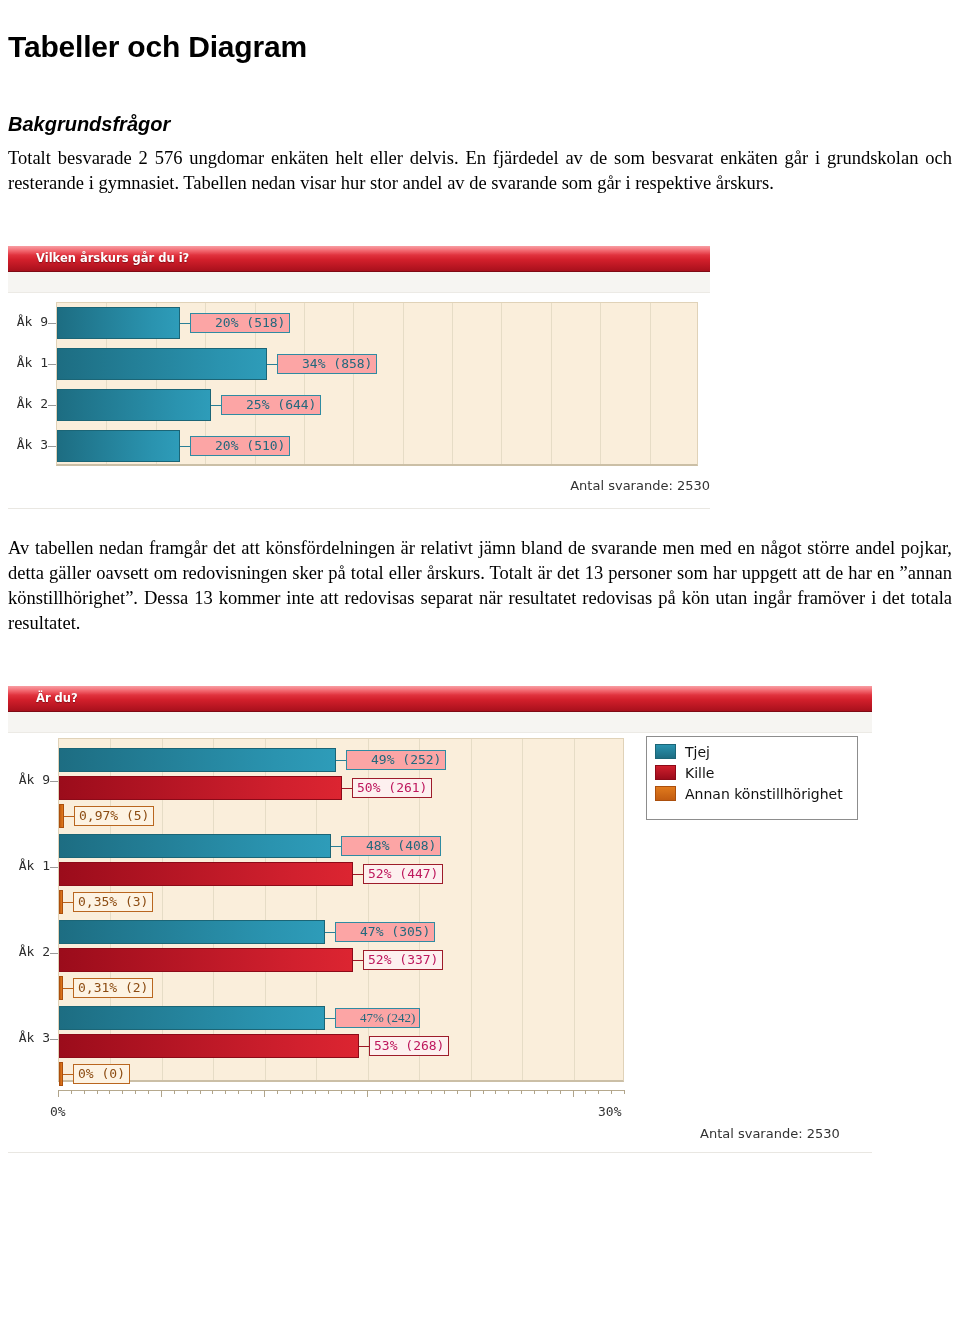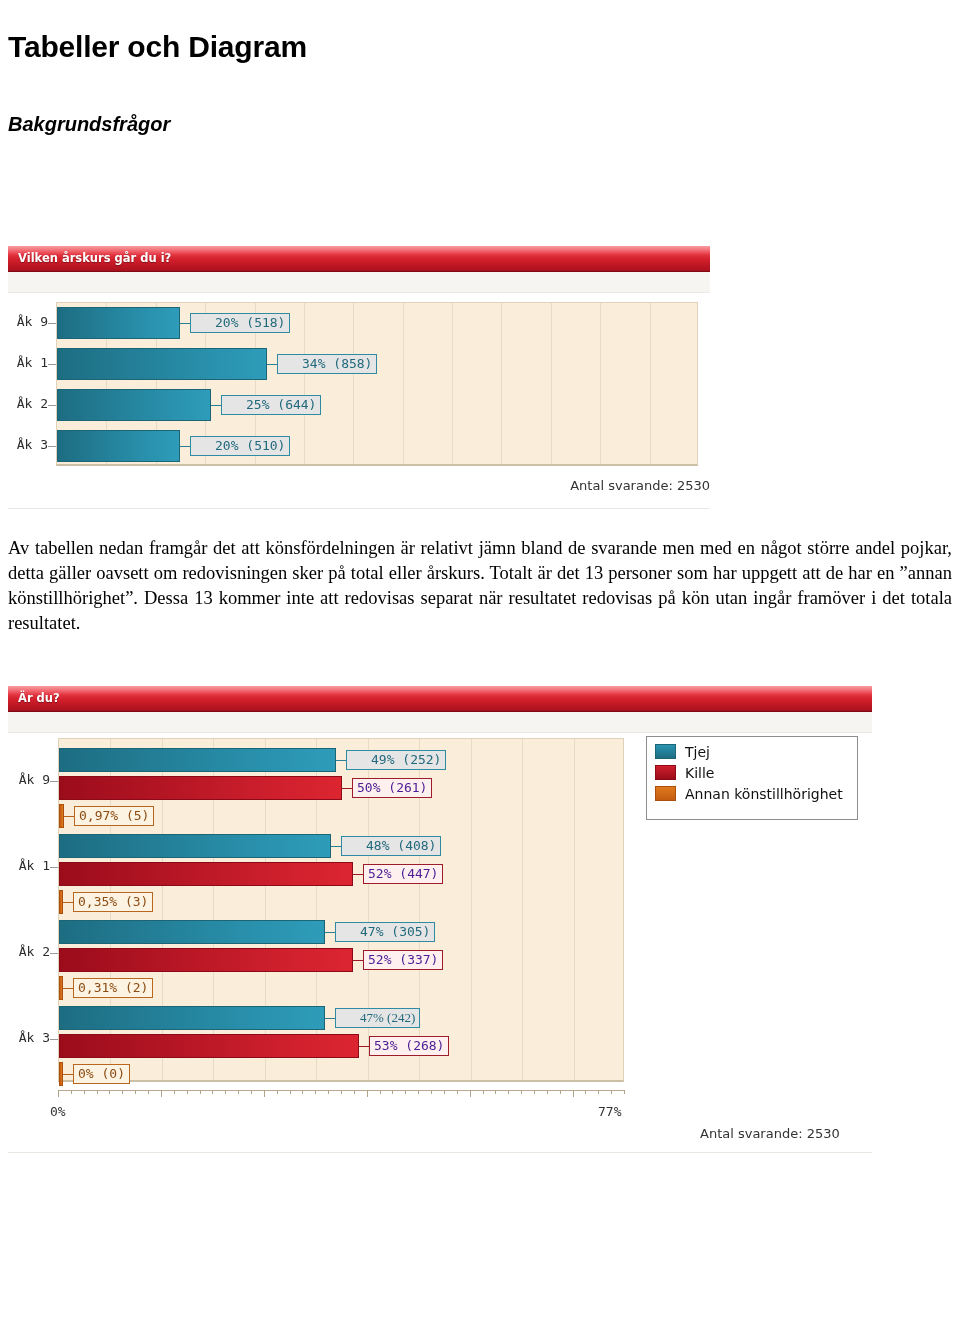--- a/index.html
+++ b/index.html
@@ -35,21 +35,21 @@
   }
   .footer{
     position:absolute; left:0; top:1297px; width:952px;
     text-align:right; font-family:"Liberation Serif", serif; font-size:17px;
   }
 
   
   .widget{position:absolute; background:#fff;}
   .wtitle{
     position:absolute; left:0; top:0; height:26px; line-height:25px;
-    box-sizing:border-box; padding-left:10px;
+    box-sizing:border-box; padding-left:28px;
     color:#fff; font-family:"DejaVu Sans", sans-serif;
     font-weight:bold; font-size:11.5px;
     background:linear-gradient(to bottom,#f4616a 0%,#ef4650 18%,#d21f2b 55%,#a8101c 100%);
     border-bottom:1px solid #7e0a14;
     text-shadow:0 1px 1px rgba(0,0,0,.35);
     overflow:hidden; white-space:nowrap;
   }
   .wtitle::after{
     content:""; position:absolute; left:0; right:0; top:0; height:9px;
     background:linear-gradient(to bottom,rgba(255,255,255,.38),rgba(255,255,255,0));
@@ -84,22 +84,22 @@
   .lead{position:absolute; height:1px;}
   .lead.teal{background:#2a7f96;}
   .lead.red{background:#9d1624;}
   .lead.orange{background:#b9611a;}
   .vlabel{
     position:absolute; box-sizing:border-box;
     font-family:"DejaVu Sans Mono", monospace; font-size:13px;
     padding:1px 4px 2px 4px; white-space:nowrap; background:#fdf5e8;
     line-height:15px;
   }
-  .vlabel.teal{border:1px solid #2f8ba2; color:#22697d; background:#e5e5e5;padding-left:24px;}
-  .vlabel.red {border:1px solid #9d1c2a; color:#4c1d95; background:#fdf0ef;}
+  .vlabel.teal{border:1px solid #2f8ba2; color:#22697d; background:#fca5a5;padding-left:24px;}
+  .vlabel.red {border:1px solid #9d1c2a; color:#be185d; background:#fdf0ef;}
   .vlabel.orange{border:1px solid #b9661f; color:#8c4c12; background:#fdf3e3;}
 
   
   .axisline{position:absolute; height:1px; background:#b6a98e;}
   .atick{position:absolute; width:1px; background:#b0a punkt;}
   .atick{position:absolute; width:1px; background:#b0a48b;}
   .axlab{position:absolute; font-family:"DejaVu Sans Mono", monospace; font-size:13px; color:#333;}
 
   
   .resp{
@@ -120,20 +120,21 @@
   .swatch.orange{background:linear-gradient(to bottom,#e07a1d,#c25c11); border:1px solid #ab4f0d;}
   .ltext{font-family:"DejaVu Sans", sans-serif; font-size:14px; color:#111; white-space:nowrap;}
 </style>
 </head>
 <body>
 
 <div class="page">
 
   <div class="h1">Tabeller och Diagram</div>
   <div class="h2">Bakgrundsfrågor</div>
+  <div class="para" id="intro-para">Totalt besvarade 2 576 ungdomar enkäten helt eller delvis. En fjärdedel av de som besvarat enkäten går i grundskolan och resterande i gymnasiet. Tabellen nedan visar hur stor andel av de svarande som går i respektive årskurs.</div>
 
   <div class="widget" id="chart1" style="left:8px; top:218px; width:712px; height:266px;">
     <div class="wtitle" style="width:702px;">Vilken årskurs går du i?</div>
     <div class="wsub" style="top:26px; width:702px;"></div>
     <div class="plot" id="c1plot" style="left:48px; top:56px; width:642px; height:164px;">
         <div class="gl" style="left: 49px;"></div>
         <div class="gl" style="left: 99px;"></div>
         <div class="gl" style="left: 148px;"></div>
         <div class="gl" style="left: 198px;"></div>
         <div class="gl" style="left: 247px;"></div>
@@ -229,21 +230,21 @@
         <div class="atick" style="left: 526px; top: 404px; height: 4px;"></div>
         <div class="atick" style="left: 539px; top: 404px; height: 4px;"></div>
         <div class="atick" style="left: 552px; top: 404px; height: 4px;"></div>
         <div class="atick" style="left: 565px; top: 404px; height: 7px;"></div>
         <div class="atick" style="left: 577px; top: 404px; height: 4px;"></div>
         <div class="atick" style="left: 590px; top: 404px; height: 4px;"></div>
         <div class="atick" style="left: 603px; top: 404px; height: 4px;"></div>
         <div class="atick" style="left: 616px; top: 404px; height: 4px;"></div>
       </div>
     <div class="axlab" style="left:42px; top:418px;">0%</div>
-    <div class="axlab" style="left:590px; top:418px;">77%</div>
+    <div class="axlab" style="left:590px; top:418px;">30%</div>
 
     <div class="legend" style="left:638px; top:50px; width:212px; height:84px;">
       <div class="lrow">
         <span class="swatch teal"></span>
         <span class="ltext">Tjej</span>
       </div>
       <div class="lrow">
         <span class="swatch red"></span>
         <span class="ltext">Kille</span>
       </div>

